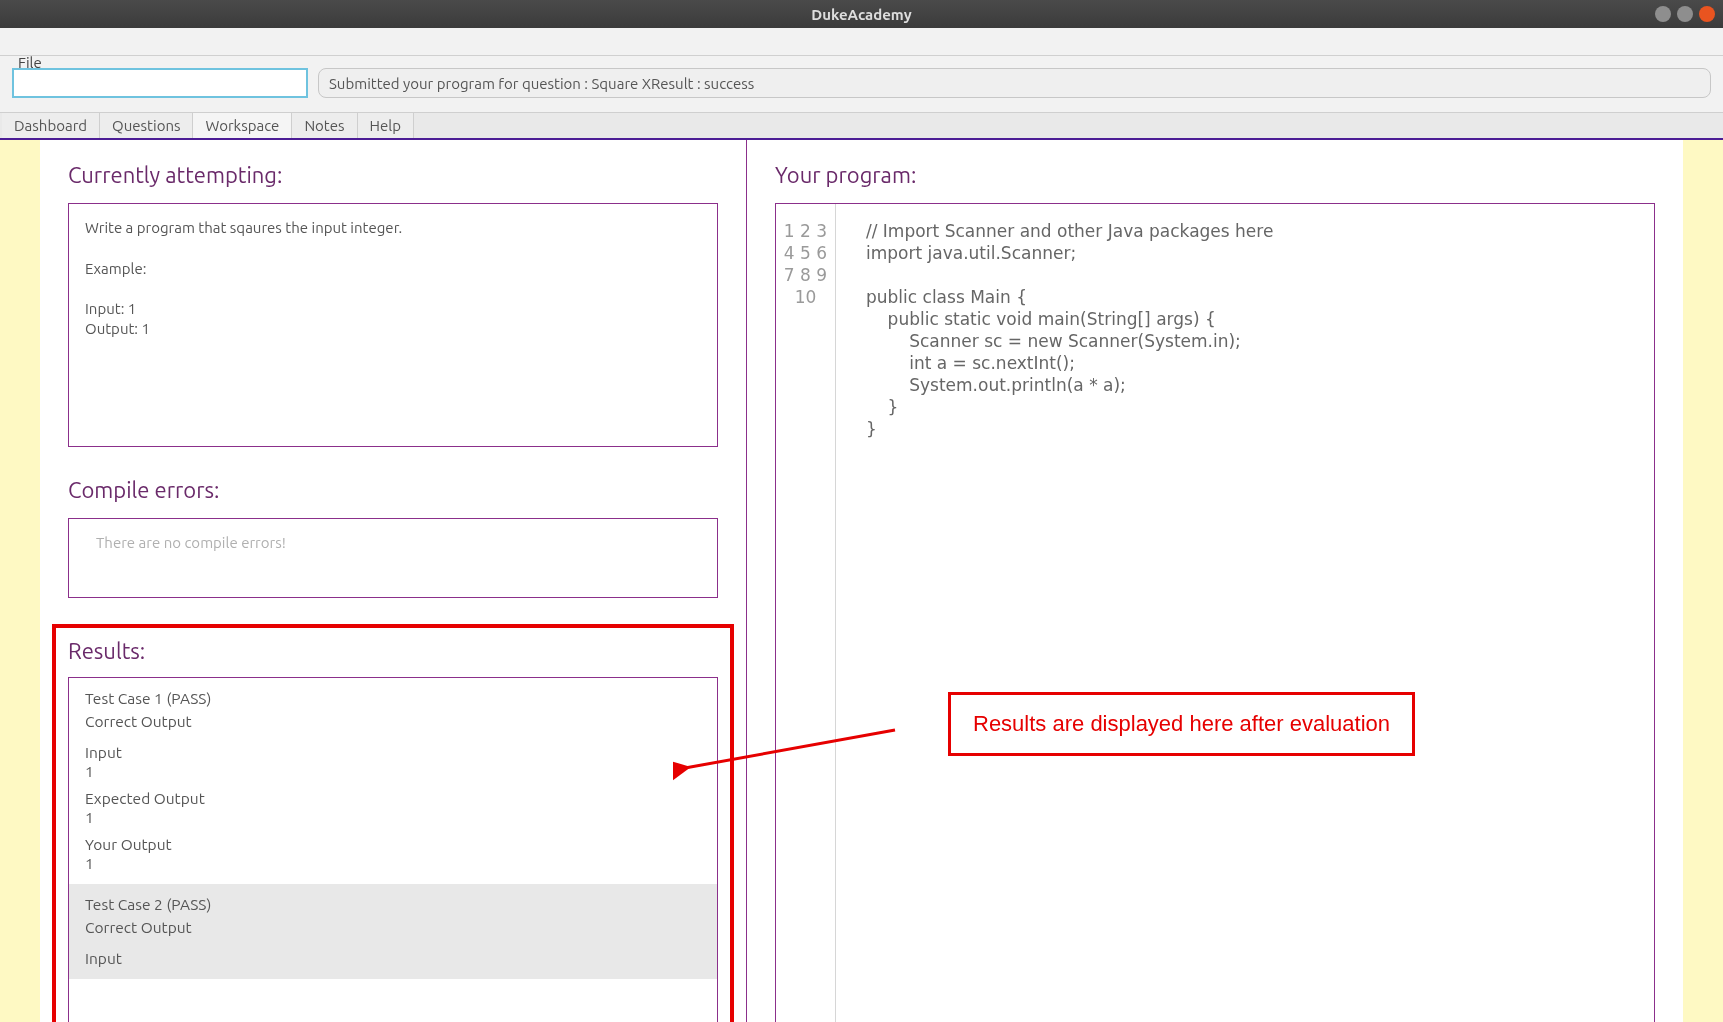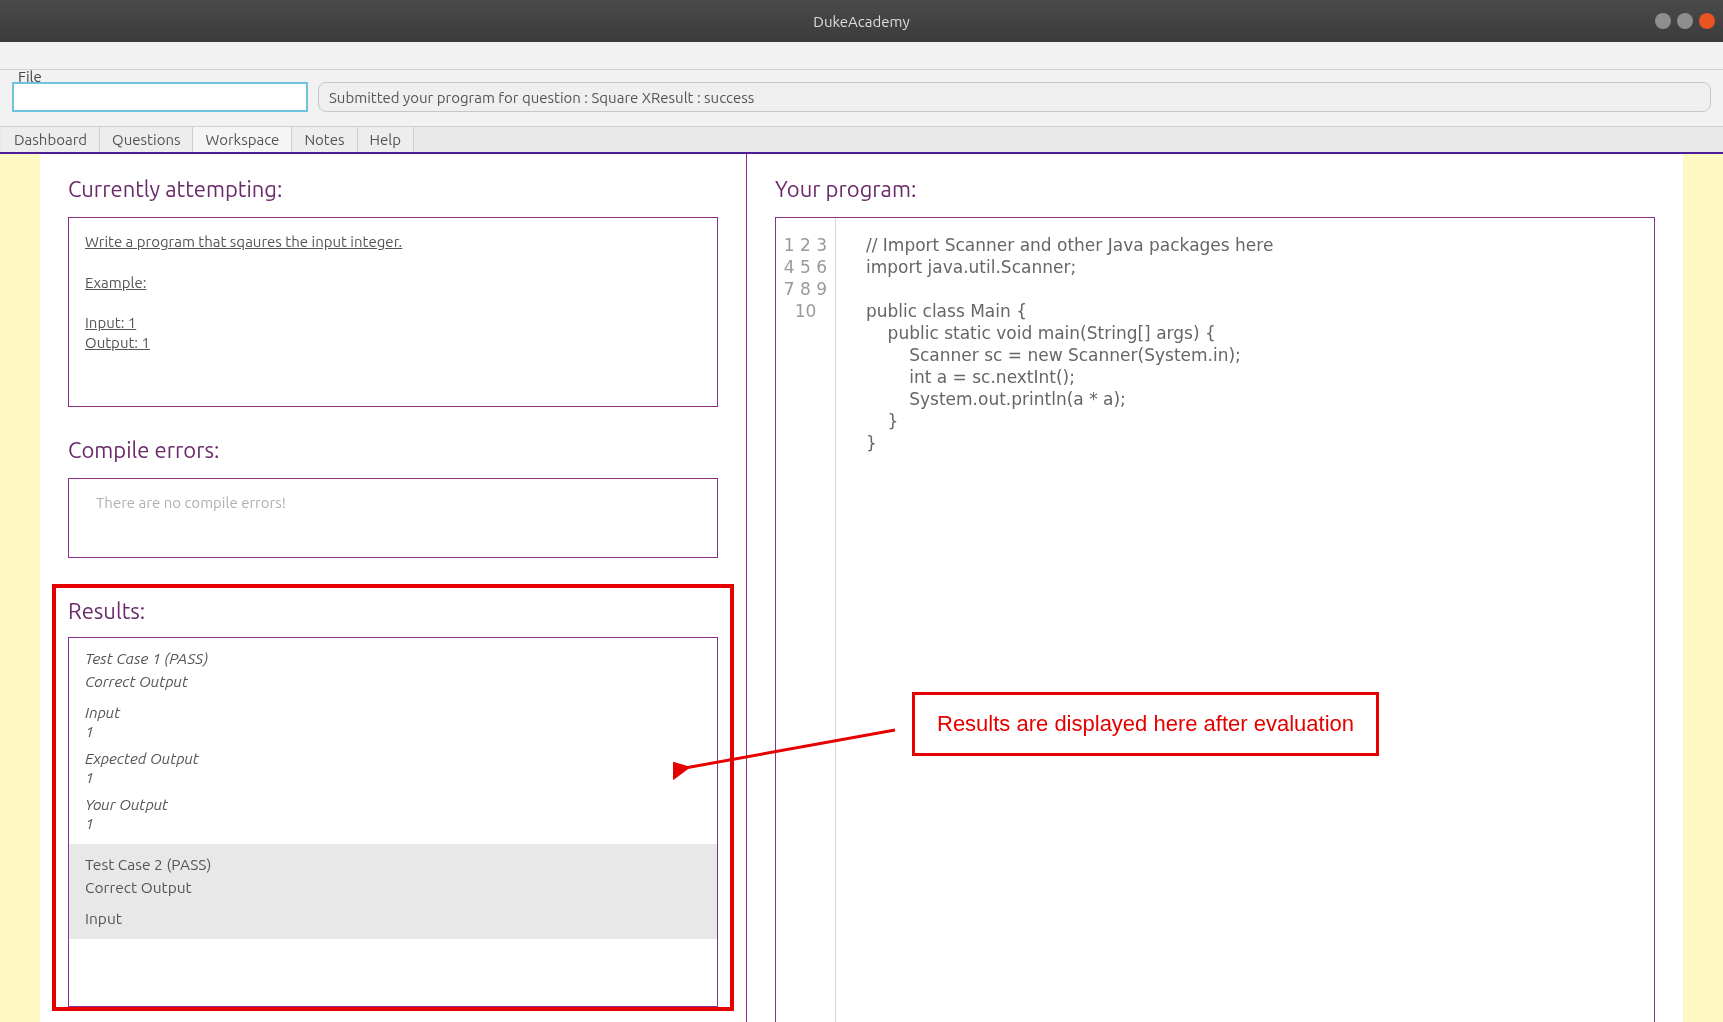--- a/index.html
+++ b/index.html
@@ -7,25 +7,25 @@
   font-family: "Ubuntu", "Segoe UI", Arial, sans-serif;
   font-size: 14.5px;
   background: #f0f0f0;
   width: 1723px;
   height: 1022px;
   overflow: hidden;
 }
 .titlebar {
   background: linear-gradient(#4a4a4a, #3b3b3b);
   color: #ddd;
-  height: 42px;
+  height: 28px;
   display: flex;
   align-items: center;
   position: relative;
-  font-weight: 400;
+  font-weight: 700;
 }
 .titlebar .title {
   width: 100%;
   text-align: center;
   font-size: 15px;
 }
 .window-controls {
   position: absolute;
   right: 8px;
   display: flex;
@@ -147,21 +147,21 @@
   height: 370px;
   overflow-y: auto;
   padding: 0;
   font-size: 15.5px;
   color: #555;
   position: relative;
 }
 .testcase {
   padding: 12px 16px 12px 16px;
 }
-.testcase.even { background: #fff; font-style: italic; }
+.testcase.even { background: #fff; }
 .testcase.odd { background: #e8e8e8; }
 .testcase .tc-head { margin-bottom: 6px; }
 .testcase .tc-sub { margin-bottom: 14px; }
 .testcase .lbl { margin-top: 10px; }
 .testcase .val { margin-top: 2px; }
 .results-box::-webkit-scrollbar { width: 16px; }
 .results-box::-webkit-scrollbar-track { background: #f0f0f0; }
 .results-box::-webkit-scrollbar-thumb { background: #c8c8c8; border: 2px solid #f0f0f0; border-radius: 2px;}
 .editor-box {
   border: 1px solid #8b2f8b;
@@ -184,21 +184,21 @@
   white-space: pre;
   line-height: 22px;
 }
 .callout {
   position: absolute;
   border: 3px solid #e60000;
   color: #e60000;
   font-size: 22px;
   padding: 16px 22px;
   background: transparent;
-  left: 912px;
+  left: 948px;
   top: 692px;
   z-index: 50;
   font-family: "Segoe UI", Arial, sans-serif;
 }
 .arrow-svg {
   position: absolute;
   left: 673px;
   top: 710px;
   z-index: 49;
   pointer-events: none;
@@ -230,21 +230,21 @@
   <div class="tab">Questions</div>
   <div class="tab active">Workspace</div>
   <div class="tab">Notes</div>
   <div class="tab">Help</div>
 </div>
 
 <div class="content">
 
   <div class="left-pane">
     <div class="section-title">Currently attempting:</div>
-    <div class="box" style="height:190px; white-space:pre-line;text-decoration:underline;">Write a program that sqaures the input integer.
+    <div class="box" style="height:244px; white-space:pre-line;">Write a program that sqaures the input integer.
 
 Example:
 
 Input: 1
 Output: 1</div>
 
     <div class="section-title">Compile errors:</div>
     <div class="box compile">
       <span class="muted">There are no compile errors!</span>
     </div>

